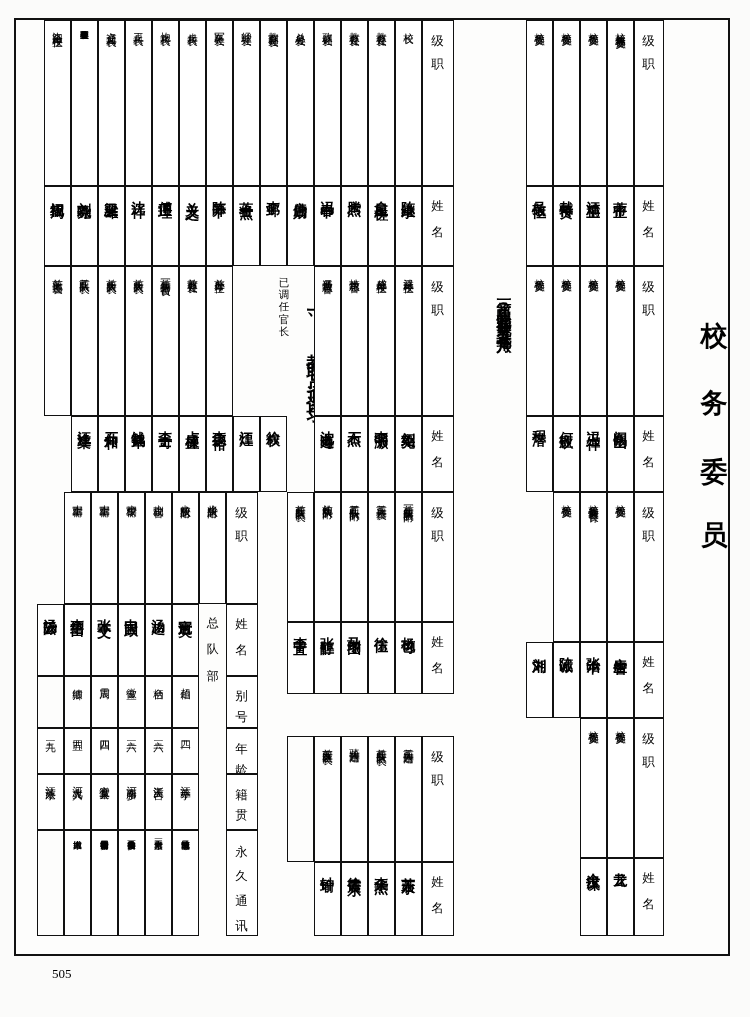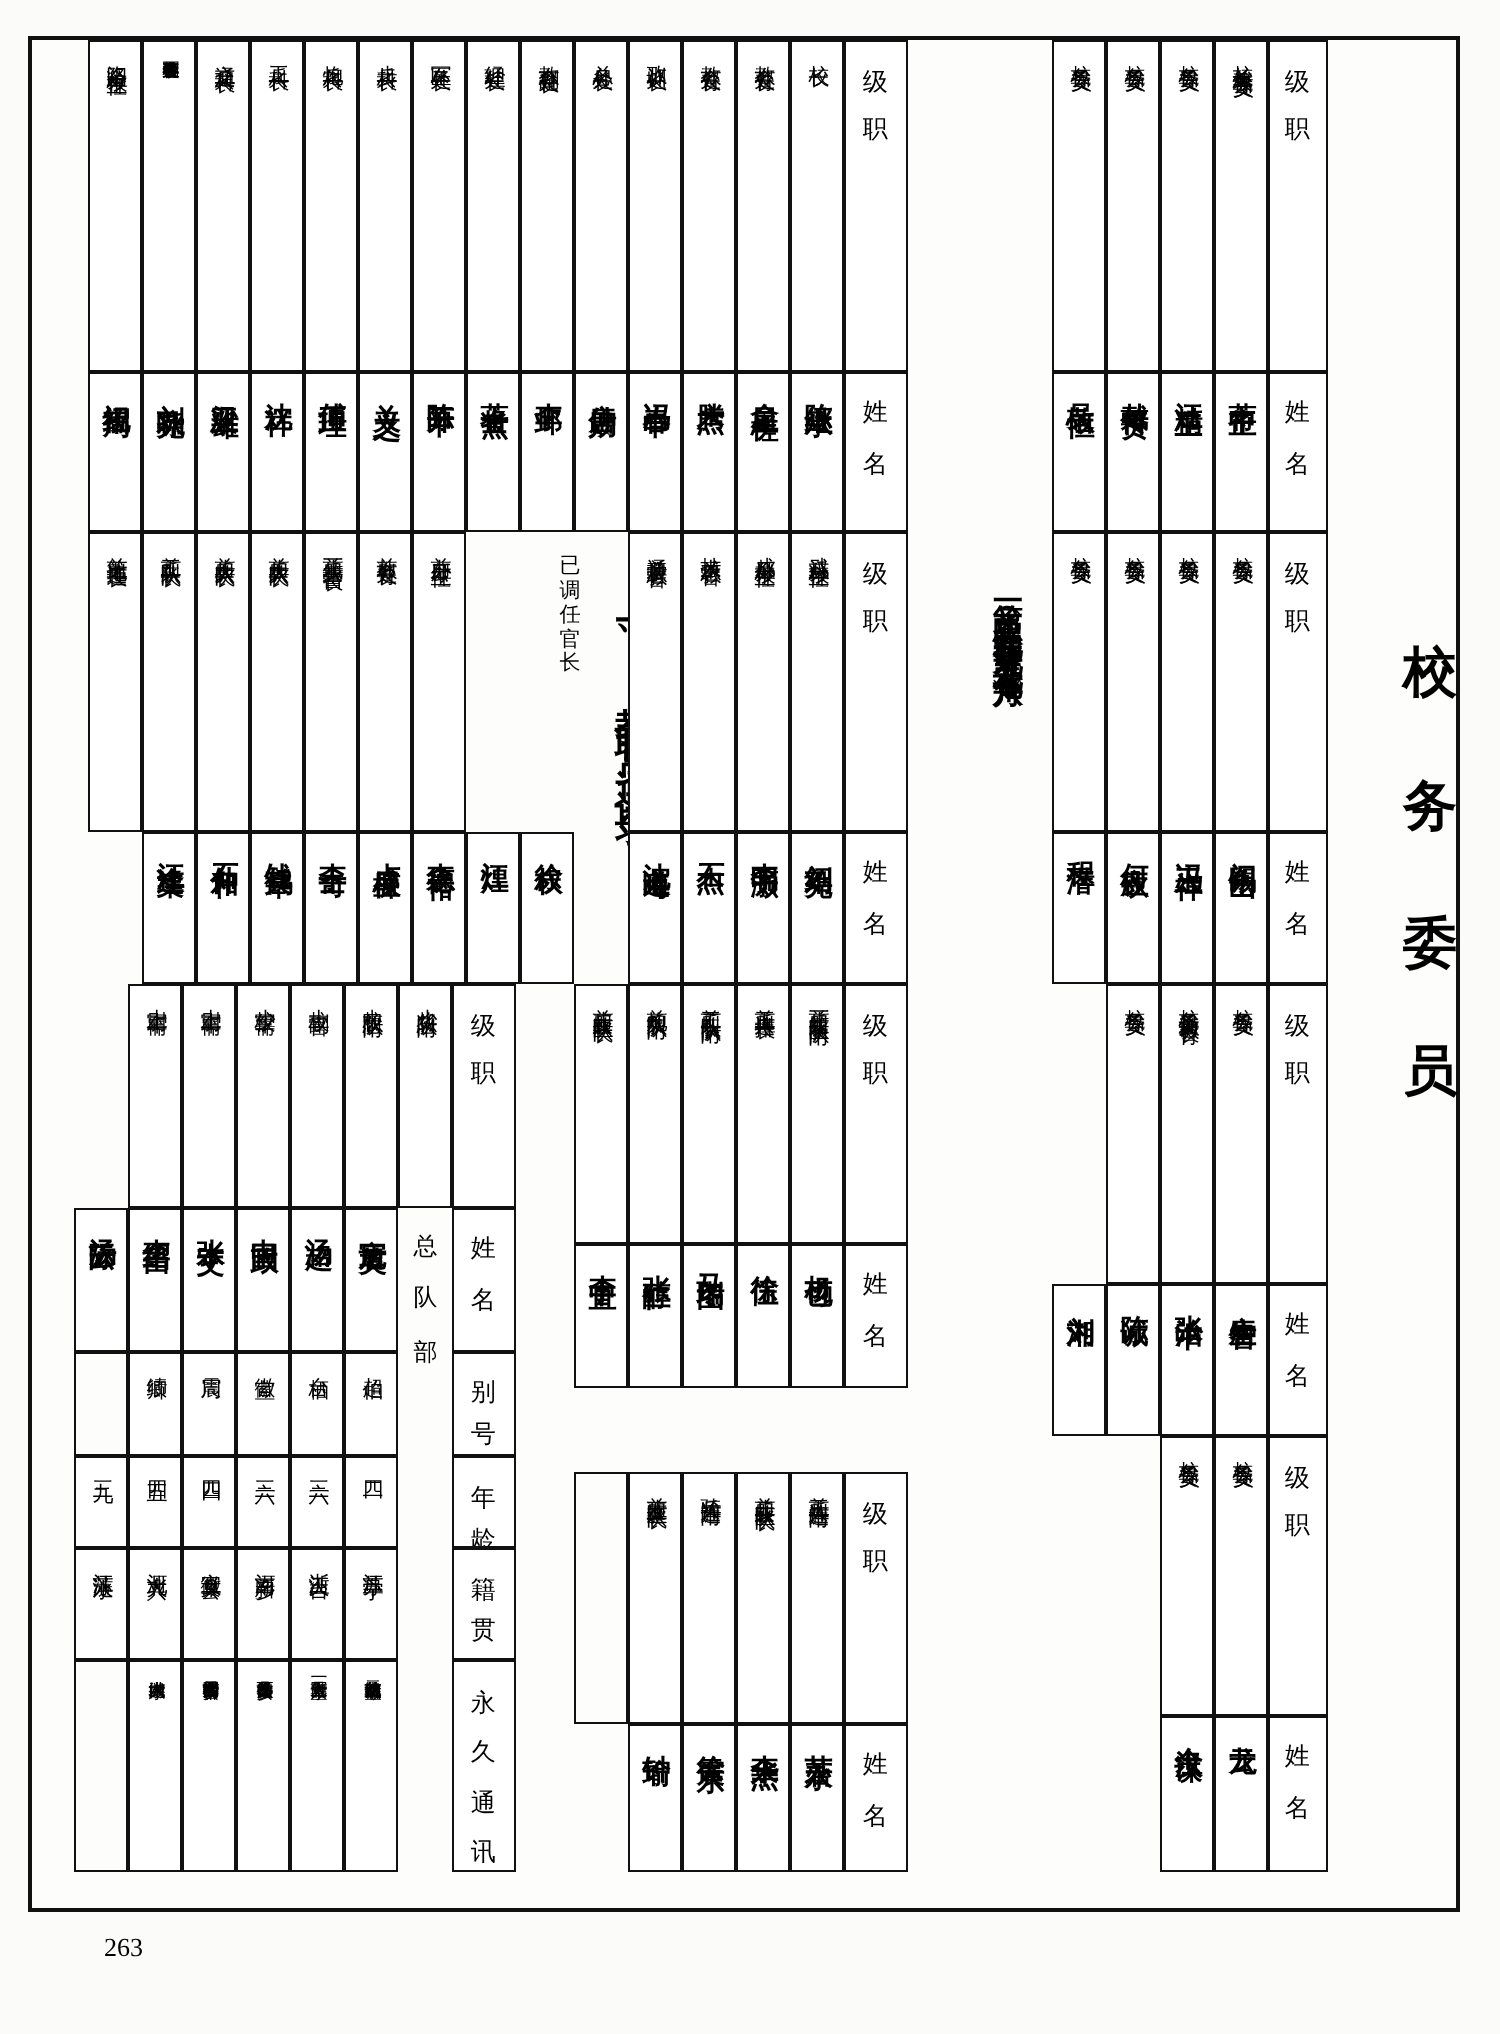--- a/index.html
+++ b/index.html
@@ -587,14 +587,14 @@
   <div class="cell name" style="right:355px;top:862px;width:27px;height:74px;">
       <span class="v">李华杰</span>
     </div>
   <div class="cell name" style="right:382px;top:862px;width:27px;height:74px;">
       <span class="v">徐震东</span>
     </div>
   <div class="cell name" style="right:409px;top:862px;width:27px;height:74px;">
       <span class="v">钟瑜</span>
     </div>
 
-  <div class="pagenum">263</div>
+  <div class="pagenum">505</div>
 </div>
 
 </body></html>

